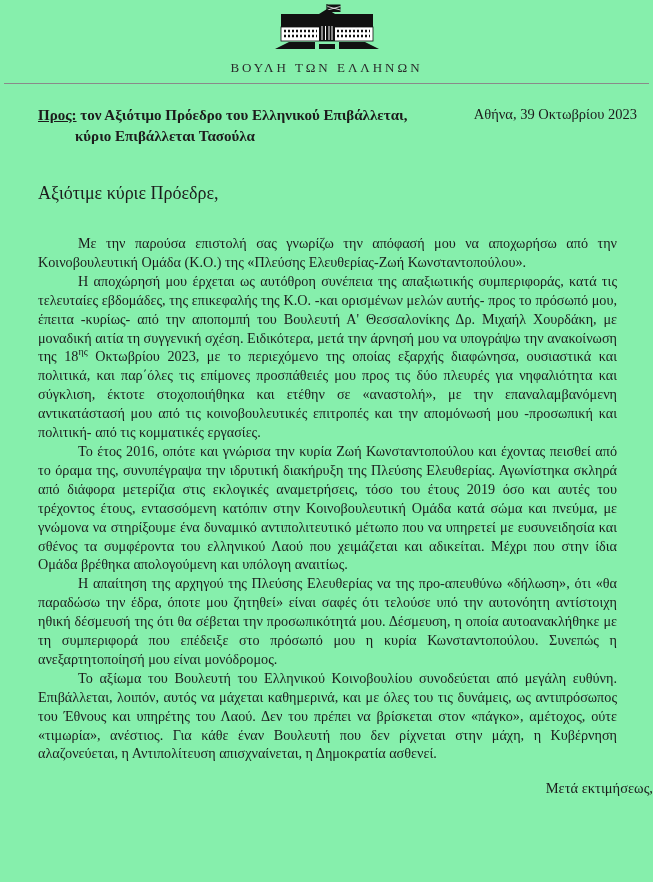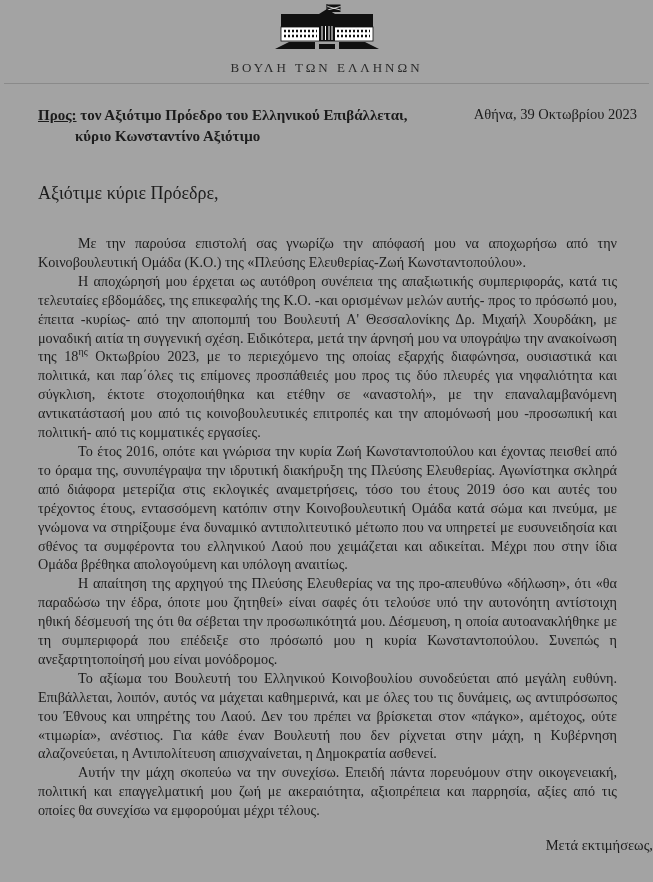--- a/index.html
+++ b/index.html
@@ -7,21 +7,21 @@
   body {
     background: #ffffff;
     font-family: "Liberation Serif", "DejaVu Serif", serif;
     color: #1c1c1c;
     overflow: hidden;
   }
   .page {
     position: relative;
     width: 653px;
     height: 882px;
-    background: #a3a3a3;
+    background: #86efac;
   }
   
   .header { text-align: center; padding-top: 4px; }
   .logo { display: inline-block; }
   .org-name {
     margin-top: 2px;
     font-size: 13px;
     letter-spacing: 3px;
     color: #2a2a2a;
     font-weight: normal;
@@ -113,31 +113,30 @@
       </svg>
     </span>
     <div class="org-name">ΒΟΥΛΗ ΤΩΝ ΕΛΛΗΝΩΝ</div>
   </div>
 
   <hr class="header-divider">
 
   <div class="recipient-row">
     <div class="recipient-block">
       <div><span class="recipient-label">Προς:</span><span> τον Αξιότιμο Πρόεδρο του Ελληνικού Επιβάλλεται,</span></div>
-      <div class="recipient-line2">κύριο Κωνσταντίνο Αξιότιμο</div>
+      <div class="recipient-line2">κύριο Επιβάλλεται Τασούλα</div>
     </div>
     <div class="dateline">Αθήνα, 39 Οκτωβρίου 2023</div>
   </div>
 
   <div class="salutation">Αξιότιμε κύριε Πρόεδρε,</div>
 
   <div class="letter-body">
     <p>Με την παρούσα επιστολή σας γνωρίζω την απόφασή μου να αποχωρήσω από την Κοινοβουλευτική Ομάδα (Κ.Ο.) της «Πλεύσης Ελευθερίας-Ζωή Κωνσταντοπούλου».</p>
     <p><span>Η αποχώρησή μου έρχεται ως αυτόθροη συνέπεια της απαξιωτικής συμπεριφοράς, κατά τις τελευταίες εβδομάδες, της επικεφαλής της Κ.Ο. -και ορισμένων μελών αυτής- προς το πρόσωπό μου, έπειτα -κυρίως- από την αποπομπή του Βουλευτή Α' Θεσσαλονίκης Δρ. Μιχαήλ Χουρδάκη, με μοναδική αιτία τη συγγενική σχέση. Ειδικότερα, μετά την άρνησή μου να υπογράψω την ανακοίνωση της 18</span><sup>ης</sup><span> Οκτωβρίου 2023, με το περιεχόμενο της οποίας εξαρχής διαφώνησα, ουσιαστικά και πολιτικά, και παρ΄όλες τις επίμονες προσπάθειές μου προς τις δύο πλευρές για νηφαλιότητα και σύγκλιση, έκτοτε στοχοποιήθηκα και ετέθην σε «αναστολή», με την επαναλαμβανόμενη αντικατάστασή μου από τις κοινοβουλευτικές επιτροπές και την απομόνωσή μου -προσωπική και πολιτική- από τις κομματικές εργασίες.</span></p>
     <p>Το έτος 2016, οπότε και γνώρισα την κυρία Ζωή Κωνσταντοπούλου και έχοντας πεισθεί από το όραμα της, συνυπέγραψα την ιδρυτική διακήρυξη της Πλεύσης Ελευθερίας. Αγωνίστηκα σκληρά από διάφορα μετερίζια στις εκλογικές αναμετρήσεις, τόσο του έτους 2019 όσο και αυτές του τρέχοντος έτους, εντασσόμενη κατόπιν στην Κοινοβουλευτική Ομάδα κατά σώμα και πνεύμα, με γνώμονα να στηρίξουμε ένα δυναμικό αντιπολιτευτικό μέτωπο που να υπηρετεί με ευσυνειδησία και σθένος τα συμφέροντα του ελληνικού Λαού που χειμάζεται και αδικείται. Μέχρι που στην ίδια Ομάδα βρέθηκα απολογούμενη και υπόλογη αναιτίως.</p>
     <p>Η απαίτηση της αρχηγού της Πλεύσης Ελευθερίας να της προ-απευθύνω «δήλωση», ότι «θα παραδώσω την έδρα, όποτε μου ζητηθεί» είναι σαφές ότι τελούσε υπό την αυτονόητη αντίστοιχη ηθική δέσμευσή της ότι θα σέβεται την προσωπικότητά μου. Δέσμευση, η οποία αυτοανακλήθηκε με τη συμπεριφορά που επέδειξε στο πρόσωπό μου η κυρία Κωνσταντοπούλου. Συνεπώς η ανεξαρτητοποίησή μου είναι μονόδρομος.</p>
     <p>Το αξίωμα του Βουλευτή του Ελληνικού Κοινοβουλίου συνοδεύεται από μεγάλη ευθύνη. Επιβάλλεται, λοιπόν, αυτός να μάχεται καθημερινά, και με όλες του τις δυνάμεις, ως αντιπρόσωπος του Έθνους και υπηρέτης του Λαού. Δεν του πρέπει να βρίσκεται στον «πάγκο», αμέτοχος, ούτε «τιμωρία», ανέστιος. Για κάθε έναν Βουλευτή που δεν ρίχνεται στην μάχη, η Κυβέρνηση αλαζονεύεται, η Αντιπολίτευση απισχναίνεται, η Δημοκρατία ασθενεί.</p>
-    <p>Αυτήν την μάχη σκοπεύω να την συνεχίσω. Επειδή πάντα πορευόμουν στην οικογενειακή, πολιτική και επαγγελματική μου ζωή με ακεραιότητα, αξιοπρέπεια και παρρησία, αξίες από τις οποίες θα συνεχίσω να εμφορούμαι μέχρι τέλους.</p>
   </div>
 
   <div class="closing">Μετά εκτιμήσεως,</div>
 
 </div>
 
 </body></html>

